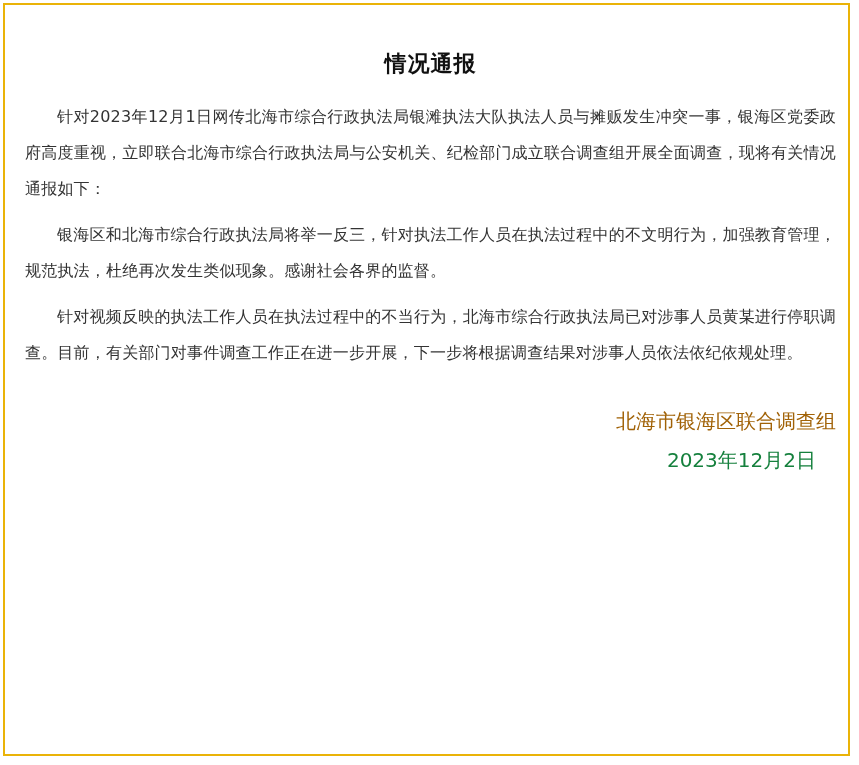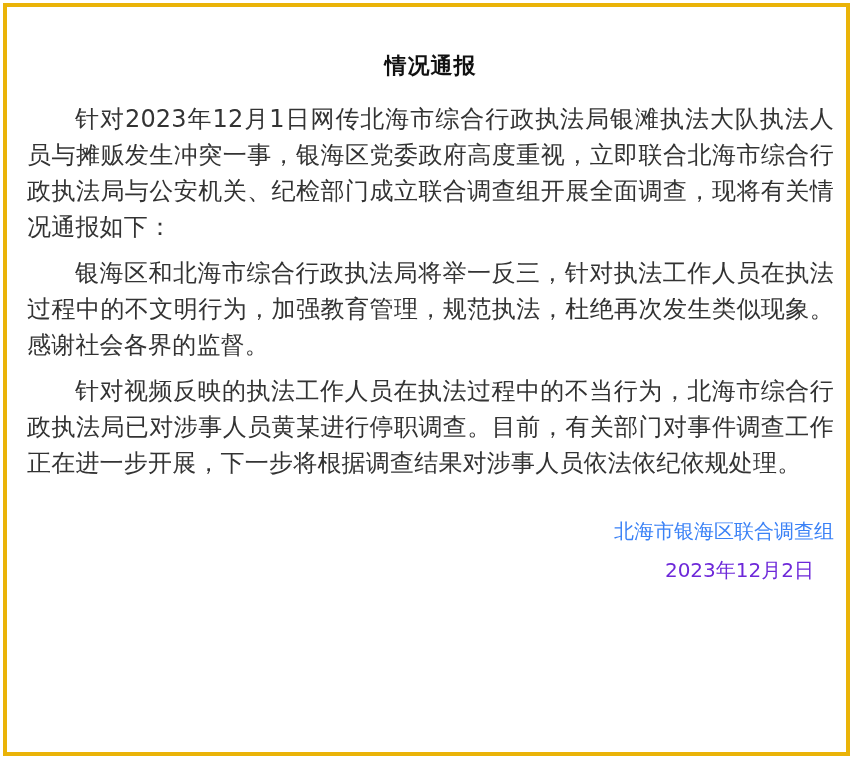--- a/index.html
+++ b/index.html
@@ -14,61 +14,61 @@
     font-family: "DejaVu Sans", "Liberation Sans", sans-serif;
     overflow: hidden;
   }
   .notice-frame {
     position: absolute;
     top: 3px;
     left: 3px;
     width: 847px;
     height: 753px;
     box-sizing: border-box;
-    border: 4px solid #eab308;
+    border: 2px solid #eab308;
     background: #ffffff;
     padding: 0 12px 0 20px;
     overflow: hidden;
   }
   .doc-title {
     margin: 42px 0 0 0;
     font-size: 22px;
     line-height: 34px;
     font-weight: bold;
     text-align: center;
     color: #111111;
     letter-spacing: 1px;
   }
   .para {
     margin: 10px 0 0 0;
-    font-size: 24px;
+    font-size: 16px;
     line-height: 36px;
     color: #333333;
     text-align: justify;
     text-indent: 2em;
     letter-spacing: 0.2px;
   }
   .para.first {
     margin-top: 18px;
   }
   .para.extra-indent {
     text-indent: 2.5em;
   }
   .sig-org {
     margin: 32px 0 0 0;
     font-size: 20px;
     line-height: 36px;
-    color: #3b82f6;
+    color: #a16207;
     text-align: right;
   }
   .sig-date {
     margin: 3px 0 0 0;
     font-size: 20px;
     line-height: 36px;
-    color: #6d28d9;
+    color: #15803d;
     text-align: right;
     padding-right: 20px;
   }
 </style>
 </head>
 <body>
 
 <div class="notice-frame">
   <h1 class="doc-title">情况通报</h1>
 

